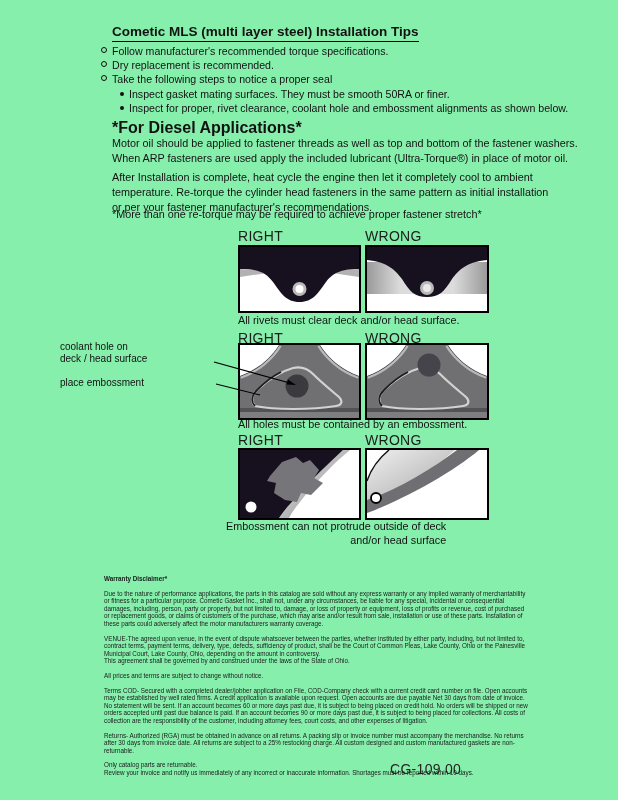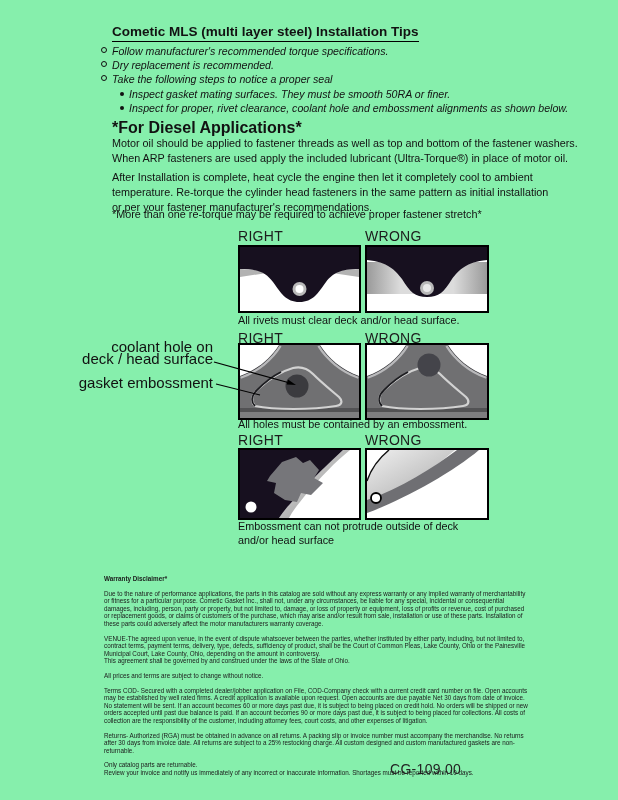--- a/index.html
+++ b/index.html
@@ -1,28 +1,28 @@
 <!DOCTYPE html>
 <html><head>
 <meta charset="utf-8">
 <style>
   html,body{margin:0;padding:0;background:#ffffff;}
   #page{position:relative;width:618px;height:800px;background:#86efac;overflow:hidden;
         font-family:"Liberation Sans", sans-serif;color:#121212;}
   .abs{position:absolute;}
   .title{font-size:13.5px;font-weight:bold;border-bottom:1.6px solid #000;padding-bottom:2px;white-space:nowrap;}
-  .bullet-line{font-size:10.6px;line-height:14.2px;white-space:nowrap;font-style:italic;}
+  .bullet-line{font-size:10.6px;line-height:14.2px;white-space:nowrap;}
   .marker-o{display:inline-block;width:4px;height:4px;border:1px solid #111;border-radius:50%;margin-right:5px;vertical-align:2px;}
   .marker-dot{display:inline-block;width:4px;height:4px;background:#111;border-radius:50%;margin-right:5px;vertical-align:2px;}
   .h2{font-size:16px;font-weight:bold;white-space:nowrap;}
   .para{font-size:10.8px;line-height:15px;white-space:pre-line;width:470px;}
   .rw-label{font-size:14px;letter-spacing:0.3px;color:#1c1c1c;text-align:left;}
   .dbox{border:2px solid #000;background:#fff;}
   .caption{font-size:10.8px;line-height:13.5px;white-space:pre-line;color:#111;}
-  .side-label{font-size:15px;line-height:11.8px;text-align:right;white-space:pre-line;color:#111;}
+  .side-label{font-size:10px;line-height:11.8px;white-space:pre-line;color:#111;}
   .fineprint{font-size:6.3px;line-height:7.6px;width:424px;color:#1a1a1a;}
   .fineprint p{margin:0 0 7px 0;white-space:pre-line;}
   .fineprint .fp-head{font-weight:bold;margin-bottom:7px;}
   .footer-code{font-size:14px;color:#222;letter-spacing:0.3px;}
   svg{display:block;}
 </style>
 </head>
 <body>
 
 <div id="page">
@@ -78,21 +78,21 @@
     </svg>
   </div>
 
   <div class="abs caption" style="left:238px;top:314px;">All rivets must clear deck and/or head surface.</div>
 
   <div class="abs rw-label" style="left:238px;top:330px;width:119px;">RIGHT</div>
   <div class="abs rw-label" style="left:365px;top:330px;width:120px;">WRONG</div>
 
   <div class="abs side-label" style="left:60px;top:341px;width:153px;">coolant hole on
 deck / head surface</div>
-  <div class="abs side-label" style="left:60px;top:377px;width:153px;">gasket embossment</div>
+  <div class="abs side-label" style="left:60px;top:377px;width:153px;">place embossment</div>
 
   <div class="abs dbox" style="left:238px;top:343px;">
     <svg width="119" height="73" viewBox="0 0 119 73">
       <rect width="119" height="73" fill="#707072"></rect>
       <rect y="63" width="119" height="4" fill="#525254"></rect>
       <rect y="67" width="119" height="6" fill="#7e7e80"></rect>
       <path d="M0,31 C17,25 31,13 39,0" stroke="#b9b9bb" stroke-width="6" fill="none"></path>
       <path d="M0,31 C17,25 31,13 39,0" stroke="#3a3a3e" stroke-width="1.4" fill="none"></path>
       <path d="M0,31 C17,25 31,13 39,0 H0 Z" fill="#ffffff"></path>
       <path d="M119,31 C102,25 88,13 80,0" stroke="#b9b9bb" stroke-width="6" fill="none"></path>
@@ -156,21 +156,21 @@
         </linearGradient>
       </defs>
       <path d="M0,0 H88 C62,22 28,46 0,62 Z" fill="url(#wg1)"></path>
       <path d="M0,50 C34,38 66,18 90,0 L112,0 C86,22 36,50 0,63 Z" fill="#6f6f73"></path>
       <path d="M0,0 H22 C11,9 4,19 0,31 Z" fill="#ffffff"></path>
       <path d="M22,0 C11,9 4,19 0,31" stroke="#111" stroke-width="1.4" fill="none"></path>
       <circle cx="9" cy="48" r="5" fill="#ffffff" stroke="#000" stroke-width="1.8"></circle>
     </svg>
   </div>
 
-  <div class="abs caption" style="left:238px;top:520px;">Embossment can not protrude outside of deck
+  <div class="abs caption" style="left:226px;top:520px;text-align:right;">Embossment can not protrude outside of deck
 and/or head surface</div>
 
   <div class="abs fineprint" style="left:104px;top:575px;">
     <p class="fp-head">Warranty Disclaimer*</p>
     <p>Due to the nature of performance applications, the parts in this catalog are sold without any express warranty or any implied warranty of merchantability or fitness for a particular purpose.  Cometic Gasket Inc., shall not, under any circumstances, be liable for any special, incidental or consequential damages, including, person, party or property, but not limited to, damage, or loss of property or equipment, loss of profits or revenue, cost of purchased or replacement goods, or claims of customers of the purchase, which may arise and/or result from sale, installation or use of these parts.  Installation of these parts could adversely affect the motor manufacturers warranty coverage.</p>
     <p>VENUE-The agreed upon venue, in the event of dispute whatsoever between the parties, whether instituted by either party, including, but not limited to, contract terms, payment terms, delivery, type, defects, sufficiency of product, shall be the Court of Common Pleas, Lake County, Ohio or the Painesville Municipal Court, Lake County, Ohio, depending on the amount in controversy.
 This agreement shall be governed by and construed under the laws of the State of Ohio.</p>
     <p>All prices and terms are subject to change without notice.</p>
     <p>Terms COD- Secured with a completed dealer/jobber application on File, COD-Company check with a current credit card number on file.  Open accounts may be established by well rated firms.  A credit application is available upon request.  Open accounts are due payable Net 30 days from date of invoice.  No statement will be sent.  If an account becomes 60 or more days past due, it is subject to being placed on credit hold.  No orders will be shipped or new orders accepted until past due balance is paid.  If an account becomes 90 or more days past due, it is subject to being placed for collections.  All costs of collection are the responsibility of the customer, including attorney fees, court costs, and other expenses of litigation.</p>
     <p>Returns- Authorized (RGA) must be obtained in advance on all returns.  A packing slip or invoice number must accompany the merchandise.  No returns after 30 days from invoice date.  All returns are subject to a 25% restocking charge.  All custom designed and custom manufactured gaskets are non-returnable.</p>

